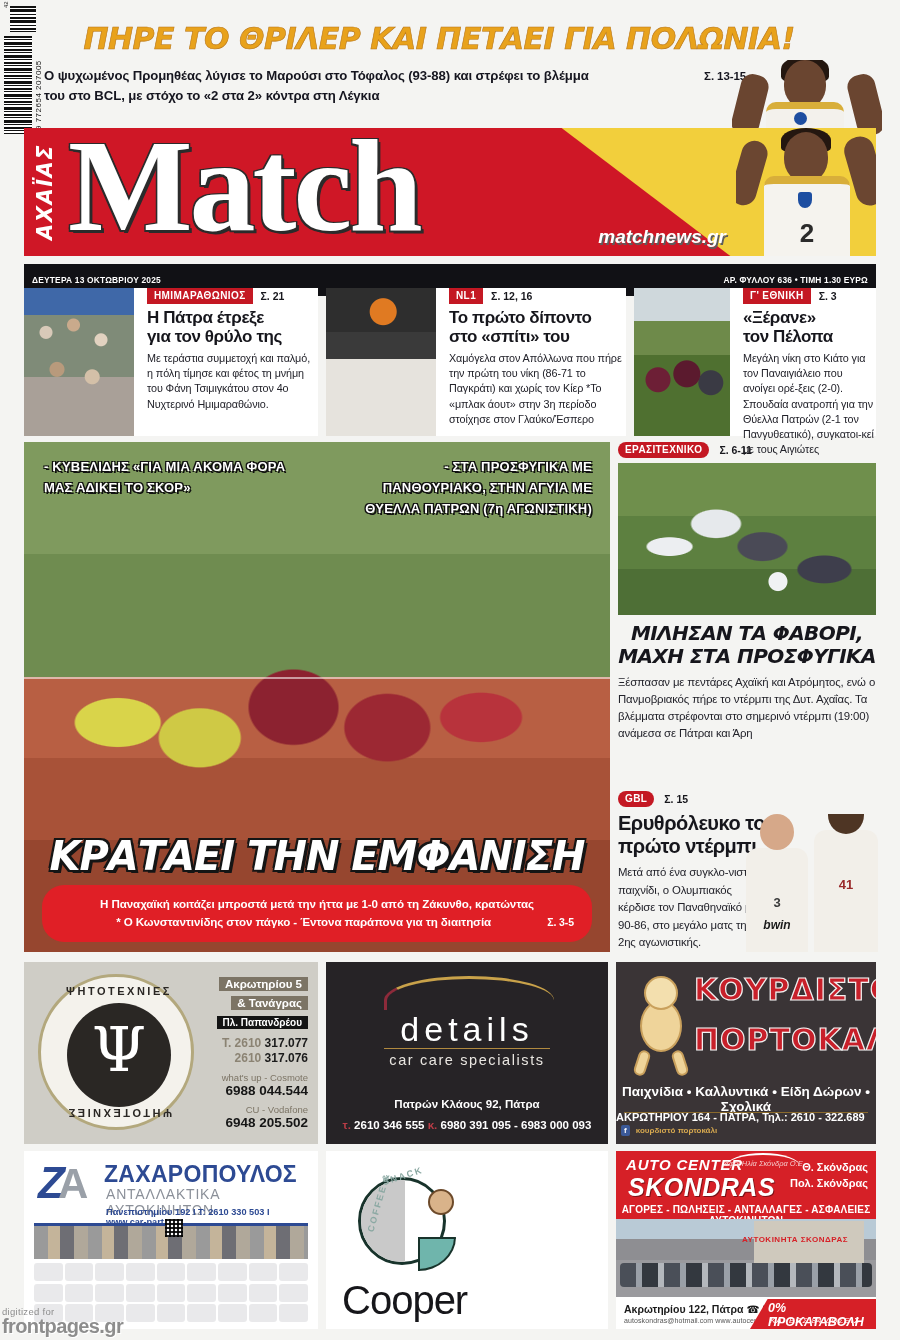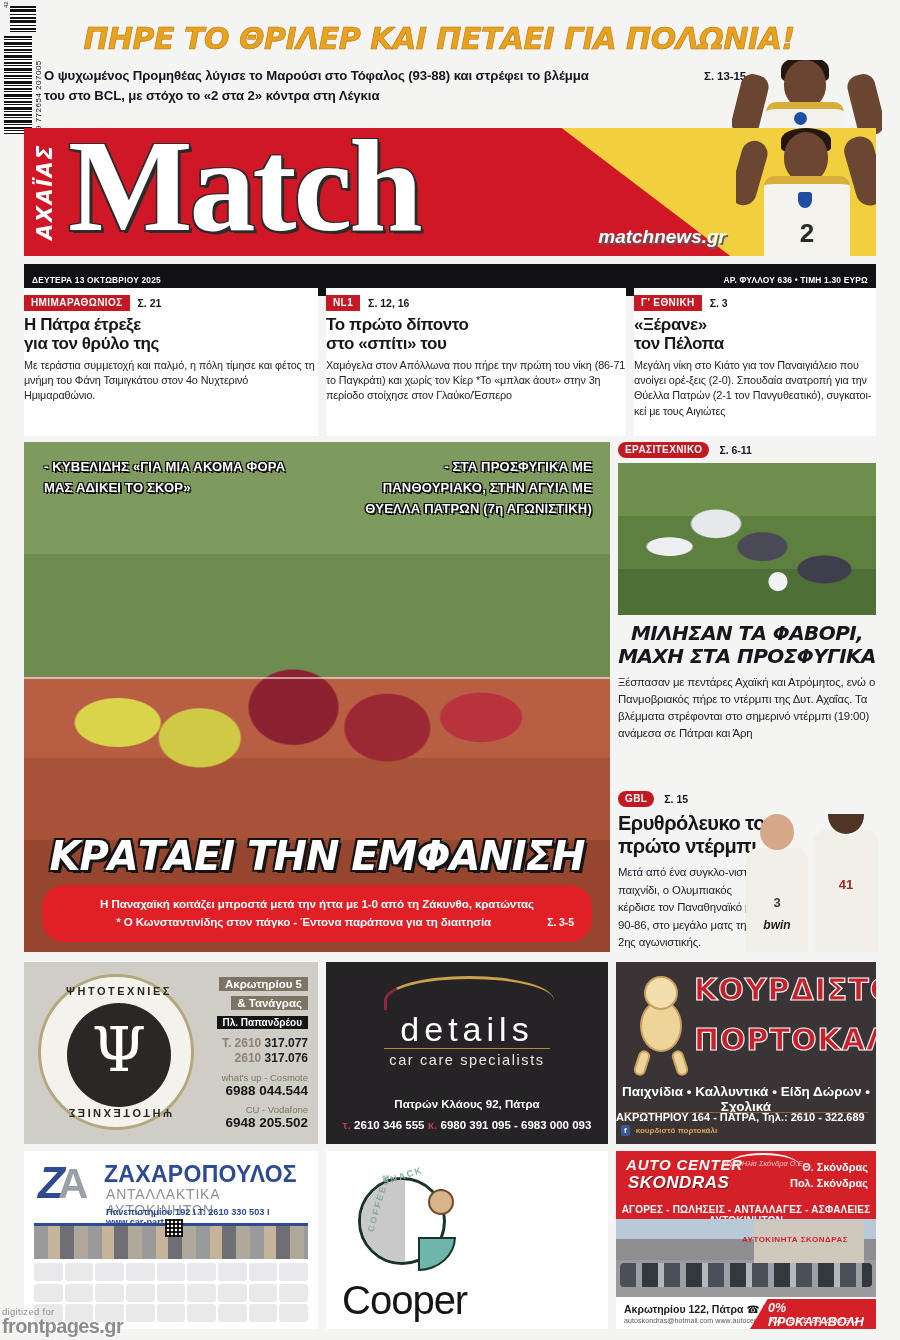--- a/index.html
+++ b/index.html
@@ -187,21 +187,21 @@
     display: flex; align-items: center; justify-content: space-between;
     padding: 0 8px;
     font-size: 8.4px; font-weight: 700; letter-spacing: 0.2px;
   }
 
   
   .teasers {
     position: absolute; left: 24px; top: 288px; width: 852px; height: 148px;
     display: flex; gap: 8px;
   }
-  .teaser { background: #ffffff; display: flex; gap: 7px; flex-direction: column; }
+  .teaser { background: #ffffff; display: flex; gap: 13px; }
   .teaser.t1 { width: 294px; }
   .teaser.t2 { width: 300px; }
   .teaser.t3 { width: 242px; }
   .teaser-photo { flex: 0 0 auto; position: relative; overflow: hidden; }
   .t1 .teaser-photo { width: 110px; }
   .t2 .teaser-photo { width: 110px; }
   .t3 .teaser-photo { width: 96px; }
   .teaser-body { flex: 1 1 auto; min-width: 0; }
   .teaser-head { display: flex; align-items: center; gap: 8px; margin-bottom: 4px; }
   .badge {
@@ -578,21 +578,21 @@
     position: absolute; left: 0; right: 0; top: 0; height: 52px;
     background: #d62027;
   }
   .sk-auto {
     position: absolute; left: 10px; top: 5px;
     font-size: 15px; font-weight: 700; font-style: italic; color: #ffffff;
     letter-spacing: 0.8px;
   }
   .sk-name {
     position: absolute; left: 12px; top: 22px;
-    font-size: 17px; font-weight: 700; font-style: italic; color: #ffffff;
+    font-size: 25px; font-weight: 700; font-style: italic; color: #ffffff;
     letter-spacing: 0.5px;
     text-shadow: 1px 1px 0 #7a1016;
   }
   .sk-sub1 {
     position: absolute; left: 108px; top: 8px;
     font-size: 7.5px; font-style: italic; color: #f5c8c9;
   }
   .sk-car {
     position: absolute; left: 110px; top: 2px; width: 74px; height: 16px;
     border-top: 2px solid #ffffff; border-radius: 60% 60% 0 0 / 100% 100% 0 0;

